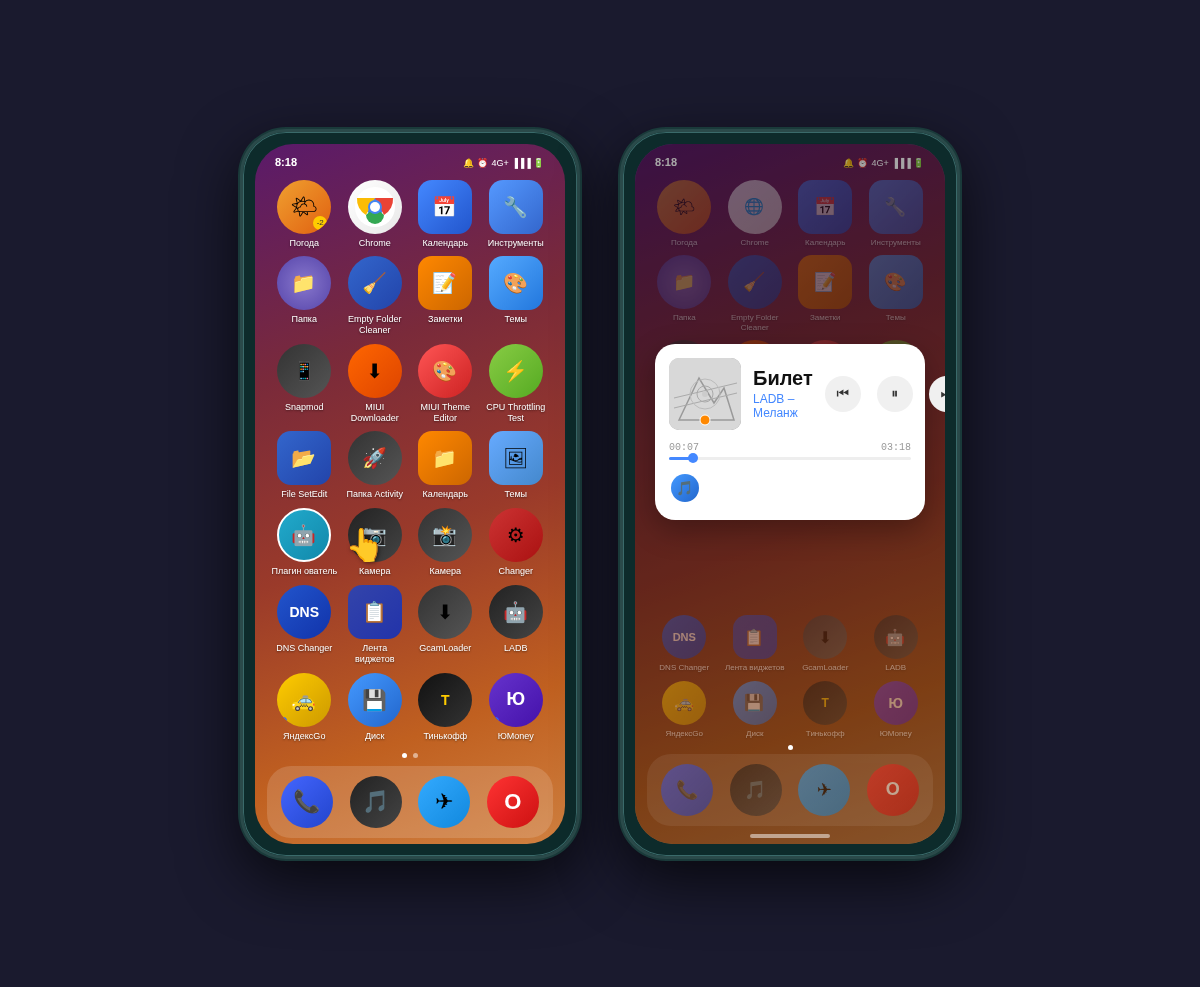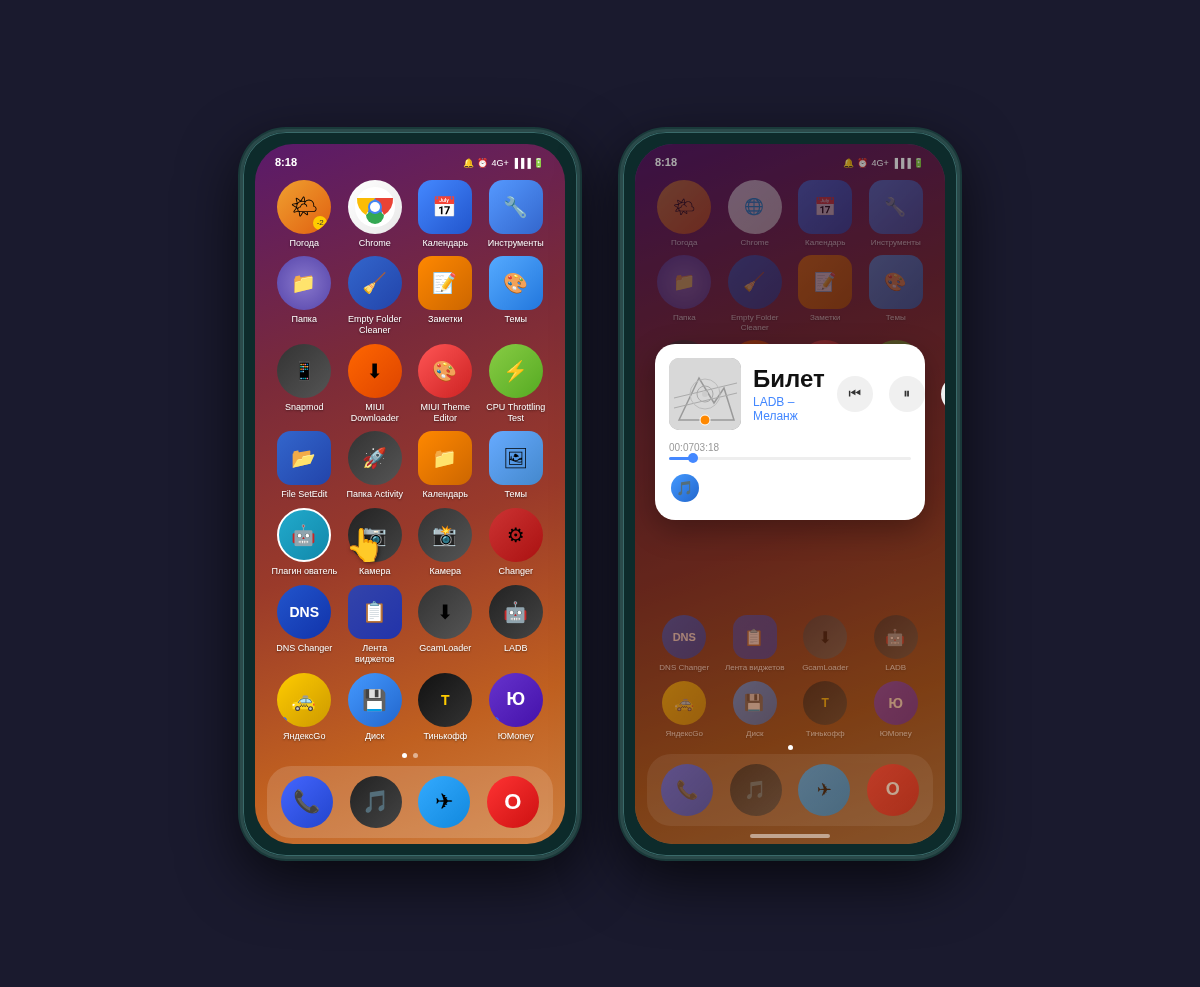--- a/index.html
+++ b/index.html
@@ -231,21 +231,21 @@
       justify-content: center;
       font-size: 8px;
       color: #555;
     }
 
     .music-info {
       flex: 1;
     }
 
     .music-title {
-      font-size: 24px;
+      font-size: 20px;
       font-weight: 700;
       color: #111;
       margin-bottom: 2px;
     }
 
     .music-artist {
       font-size: 12px;
       color: #4488ff;
     }
 
@@ -272,23 +272,25 @@
     .ctrl-btn.play {
       background: #f0f0f0;
     }
 
     .progress-section {
       margin-top: 8px;
     }
 
     .progress-times {
       display: flex;
+      justify-content: space-between;
       font-size: 10px;
       color: #999;
       margin-bottom: 4px;
+      font-family: Liberation Mono, monospace;
     }
 
     .progress-bar {
       height: 3px;
       background: #eee;
       border-radius: 2px;
       position: relative;
     }
 
     .progress-fill {

